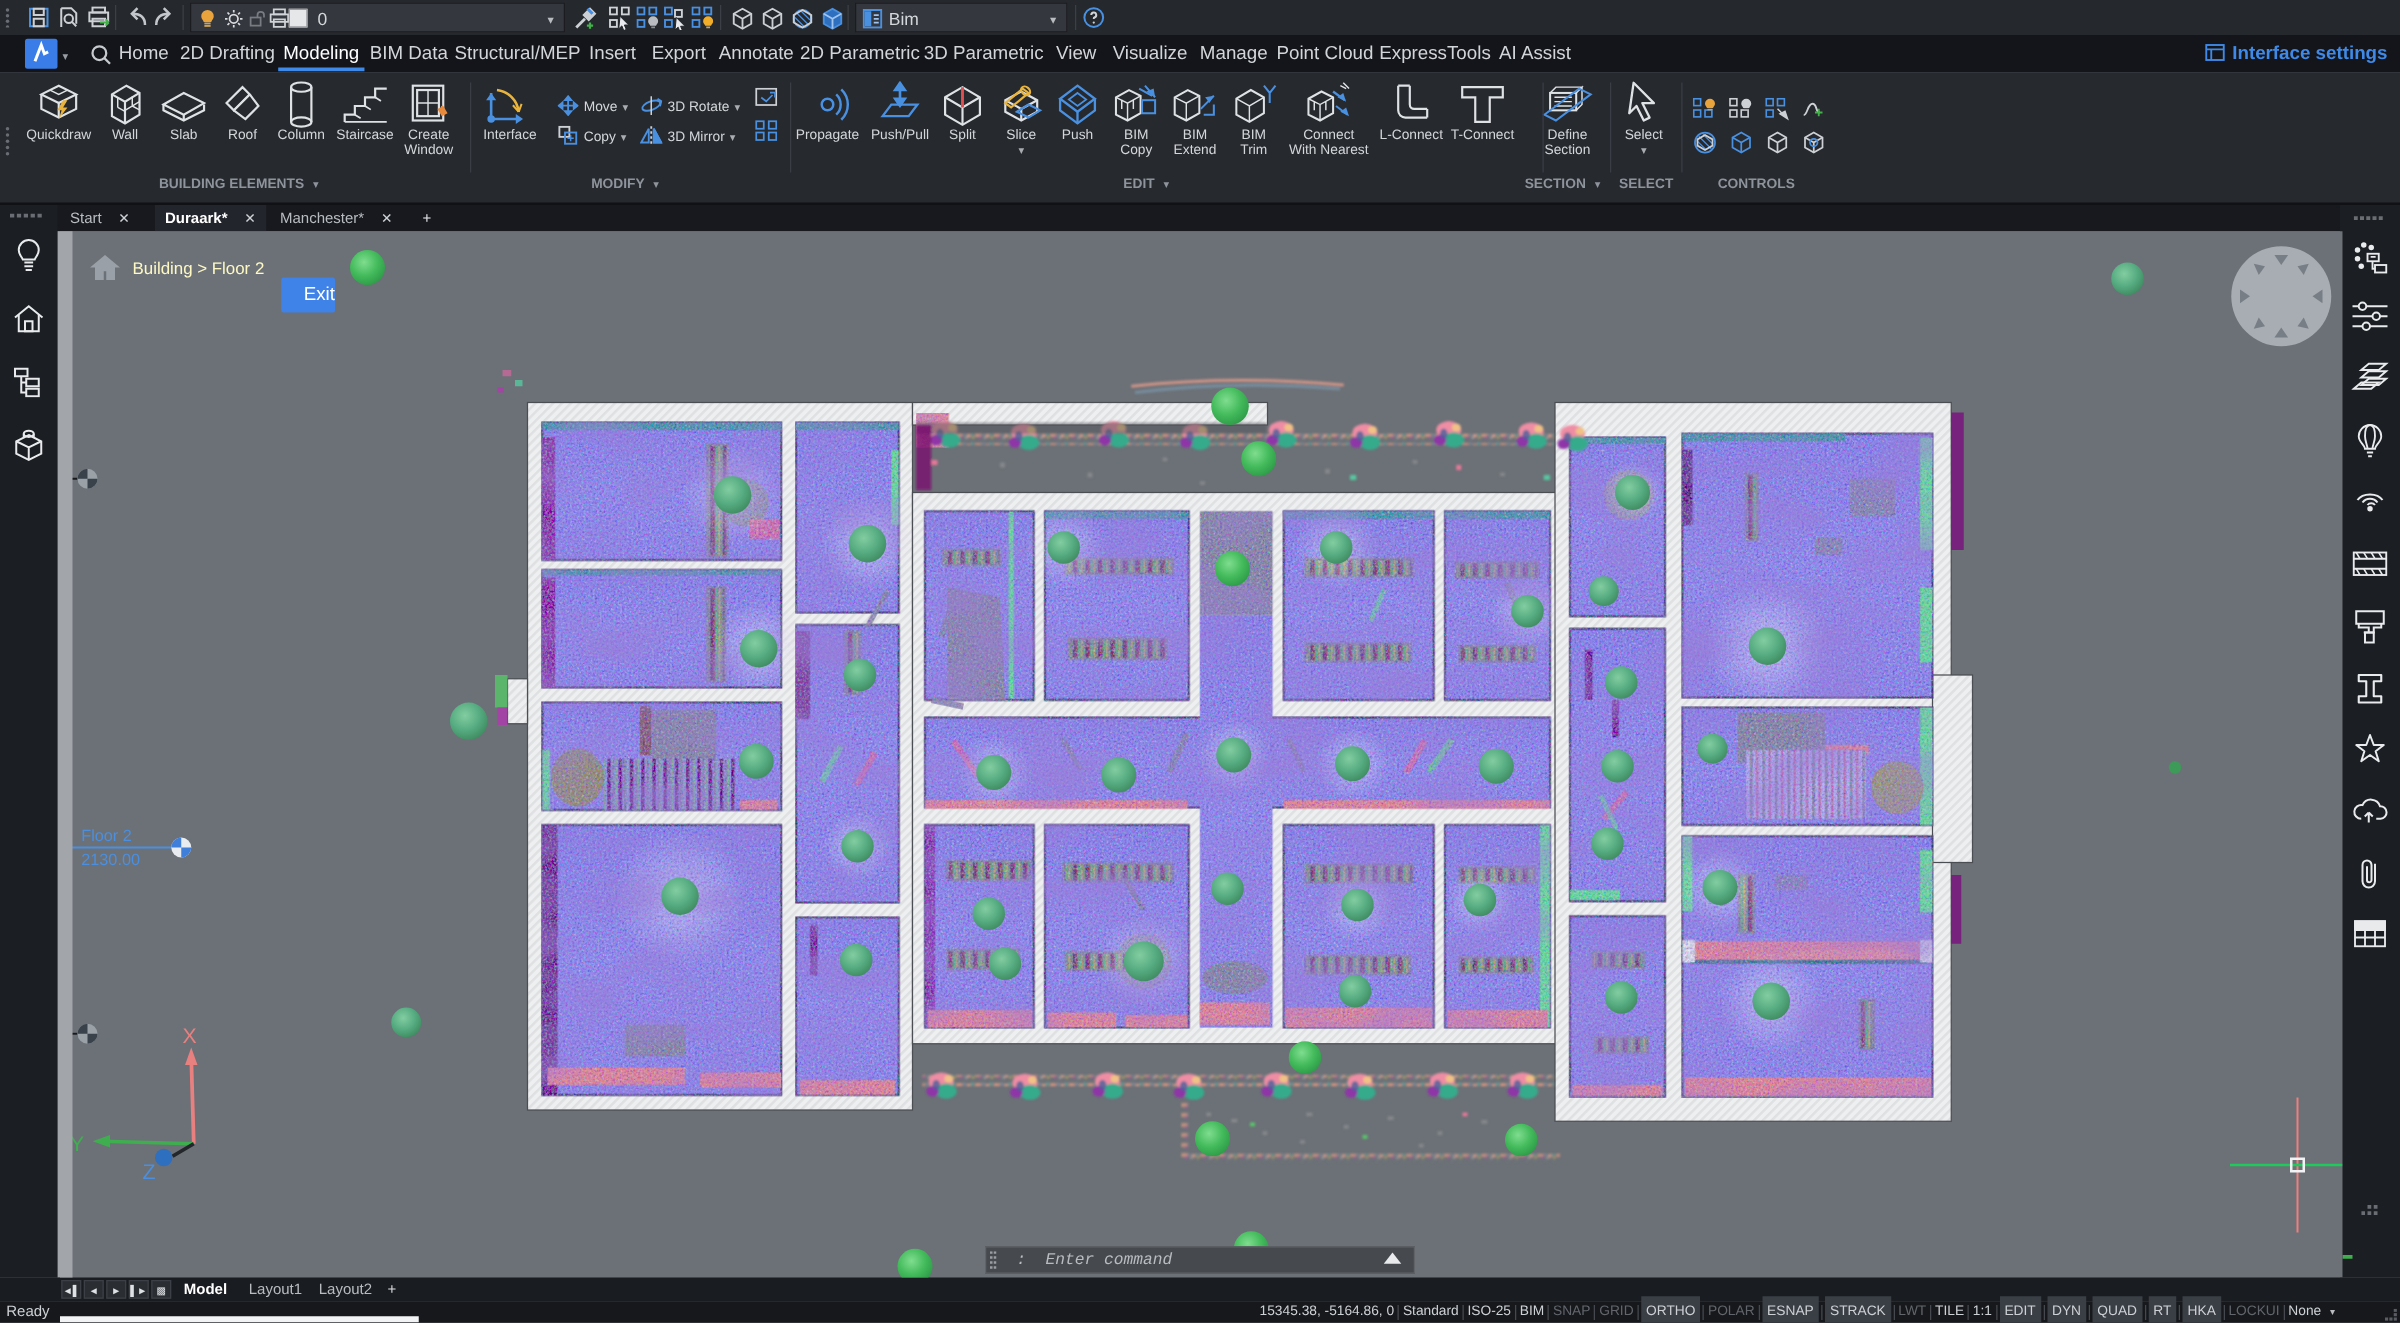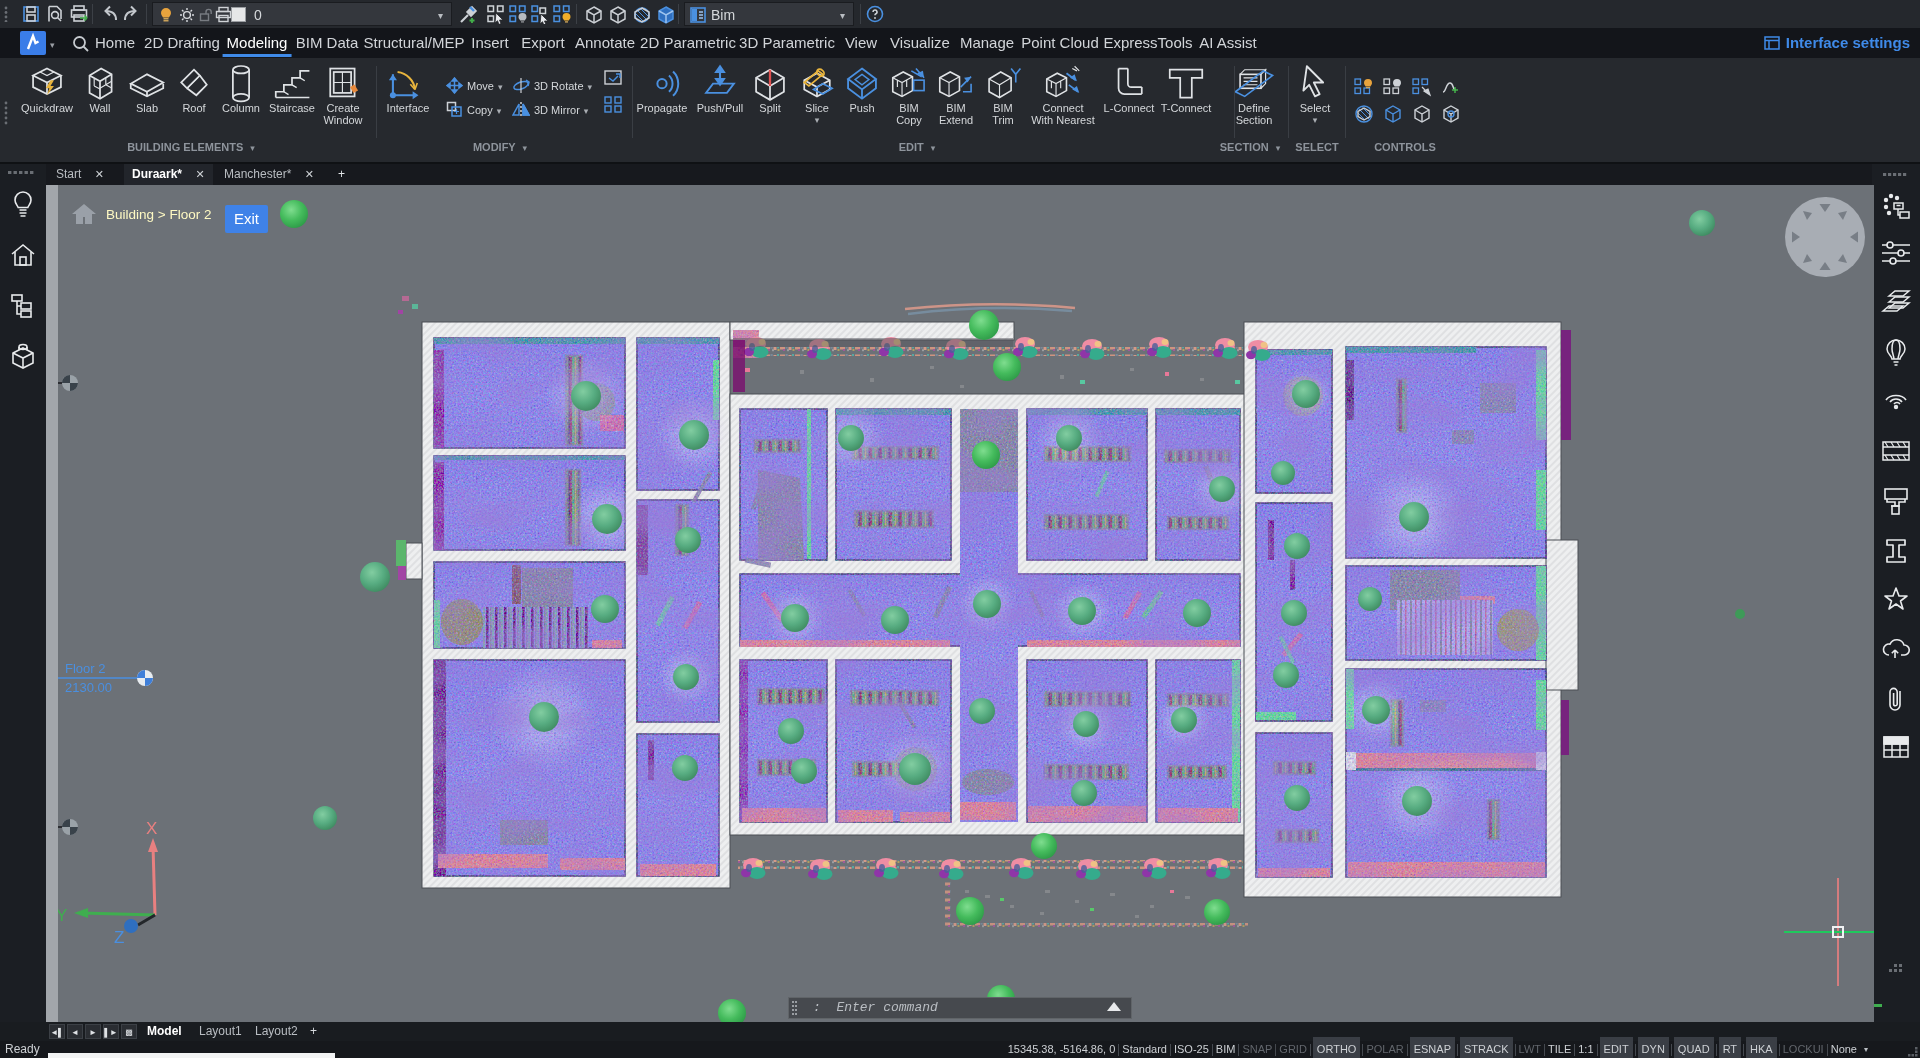--- a/index.html
+++ b/index.html
@@ -41,21 +41,21 @@
 .dtab b{color:#fff}
 .dtab .x{margin-left:10px;color:#cfd3d7;font-size:11px}
 
 #leftbar{position:absolute;left:0;top:164px;width:46px;height:858px;background:#1b1e23}
 #rightbar{position:absolute;left:1872px;top:164px;width:48px;height:858px;background:#1b1e23}
 .sic{position:absolute;left:50%;transform:translateX(-50%)}
 
 #canvas{position:absolute;left:48px;top:185px;width:1826px;height:837px;background:#6c7177;overflow:hidden}
 #vscroll{position:absolute;left:0;top:0;width:10px;height:837px;background:#a2a6ab}
 #crumb{position:absolute;left:58px;top:22px;color:#fef9c3;font-size:13.5px}
-#exitbtn{position:absolute;left:177px;top:20px;width:43px;height:28px;background:#3f82e8;color:#fff;font-size:15px;text-align:center;line-height:28px;border-radius:2px}
+#exitbtn{position:absolute;left:177px;top:37px;width:43px;height:28px;background:#3f82e8;color:#fff;font-size:15px;text-align:right;line-height:28px;border-radius:2px}
 #cmdbar{position:absolute;left:740px;top:812px;width:344px;height:22px;background:#46494e;border:1px solid #606468;color:#b9bdc2;font-family:"Liberation Mono",monospace;font-style:italic;font-size:13px;line-height:20px}
 #cmdbar .tri{position:absolute;right:10px;top:4px;width:0;height:0;border-left:7px solid transparent;border-right:7px solid transparent;border-bottom:9px solid #e8eaec}
 #floorlab{position:absolute;left:17px;top:476px;color:#4a8fe0;font-size:13px}
 #floorlab2{position:absolute;left:17px;top:495px;color:#4a8fe0;font-size:13px}
 
 #modeltabs{position:absolute;left:0;top:1022px;width:1920px;height:19px;background:#191c20}
 .mtab{position:absolute;top:0;height:19px;line-height:19px;font-size:12px;color:#b9bdc2;padding:0 7px}
 .mtab b{color:#fff}
 .navbtn{position:absolute;top:2px;width:16px;height:15px;background:#2a2d32;border:1px solid #3c4046;color:#dfe2e5;font-size:8px;text-align:center;line-height:15px}
 

